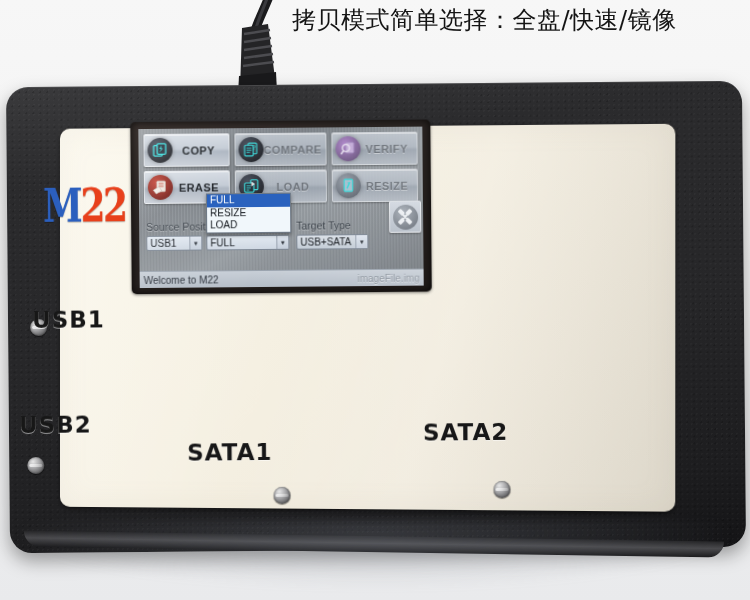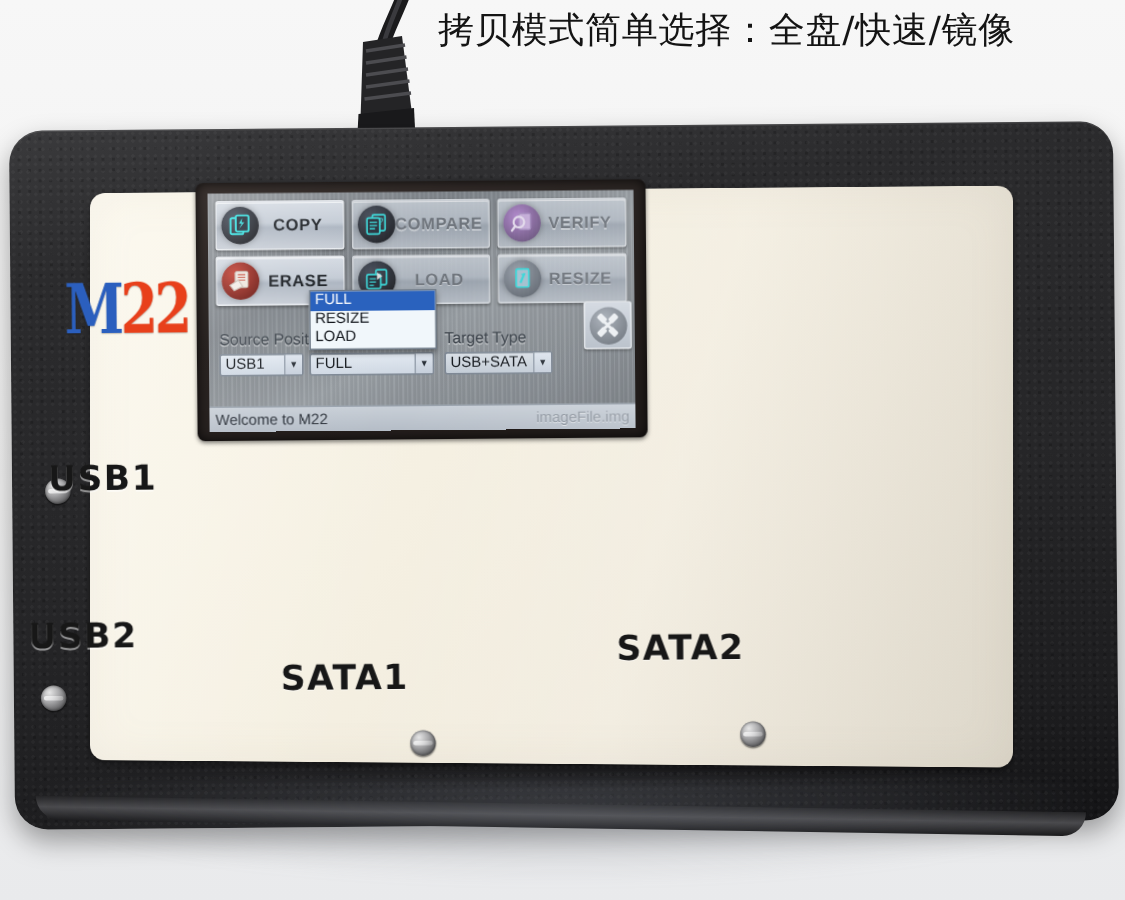--- a/index.html
+++ b/index.html
@@ -91,21 +91,21 @@
   .port-label{
     position:absolute;z-index:4;
     font-family:"DejaVu Sans","Liberation Sans",sans-serif;
     font-weight:bold;font-size:23px;color:#171717;
     letter-spacing:1px;
     text-shadow:0 1px 0 rgba(255,255,255,.5);
   }
   #lbl-usb1{left:24px;top:220px;}
   #lbl-usb2{left:10px;top:325px;}
   #lbl-sata1{left:178px;top:354px;}
-  #lbl-sata2{left:402px;top:336px;}
+  #lbl-sata2{left:414px;top:336px;}
 
   
   #bezel{
     position:absolute;left:124px;top:36px;width:300px;height:172px;
     background:linear-gradient(160deg,#3b3330 0%,#2a2422 40%,#201b19 100%);
     border-radius:5px;
     box-shadow:inset 0 0 8px rgba(0,0,0,.8),0 1px 3px rgba(0,0,0,.5);
     padding:7px 8px 6px 8px;
     box-sizing:border-box;
   }

